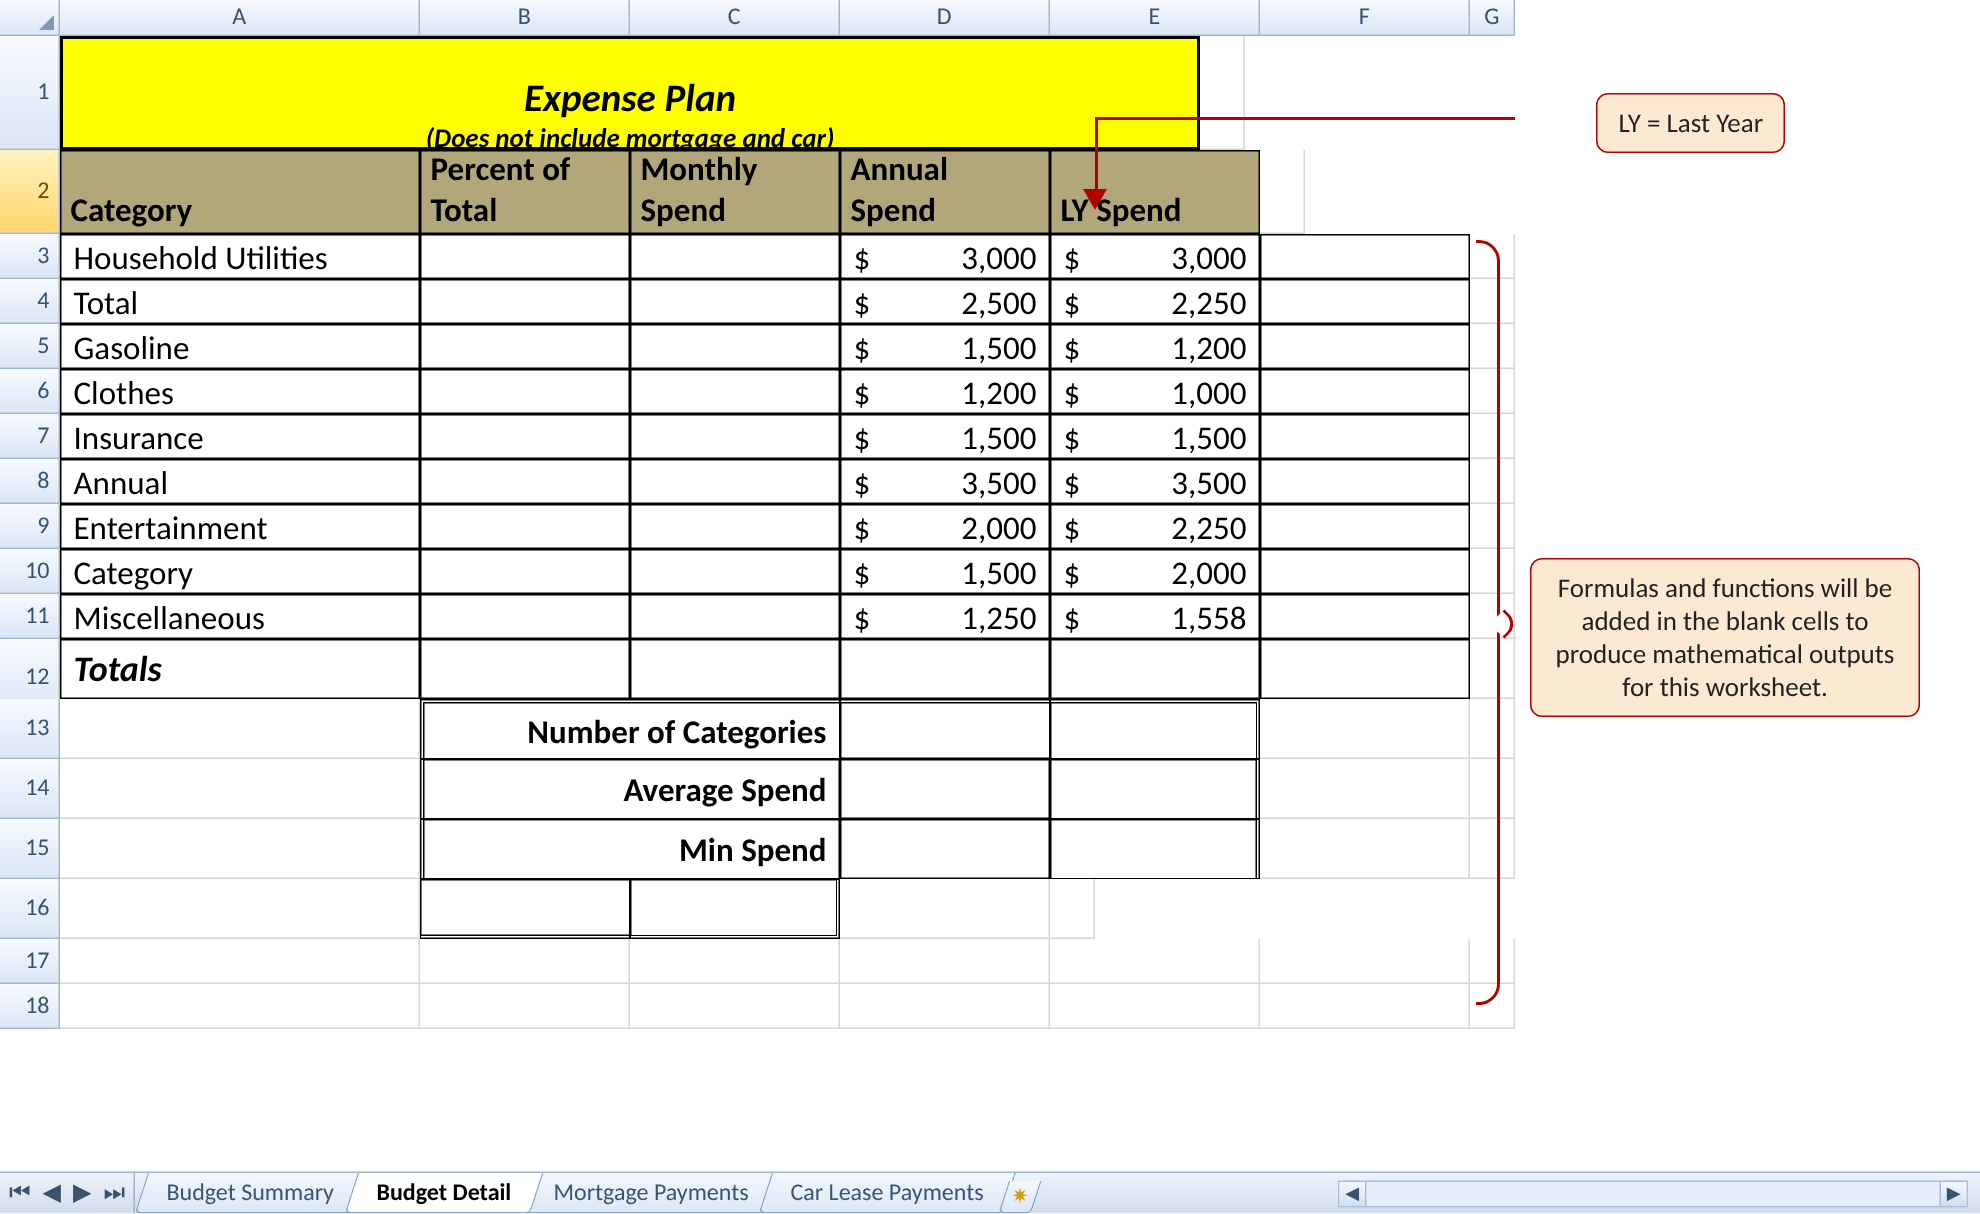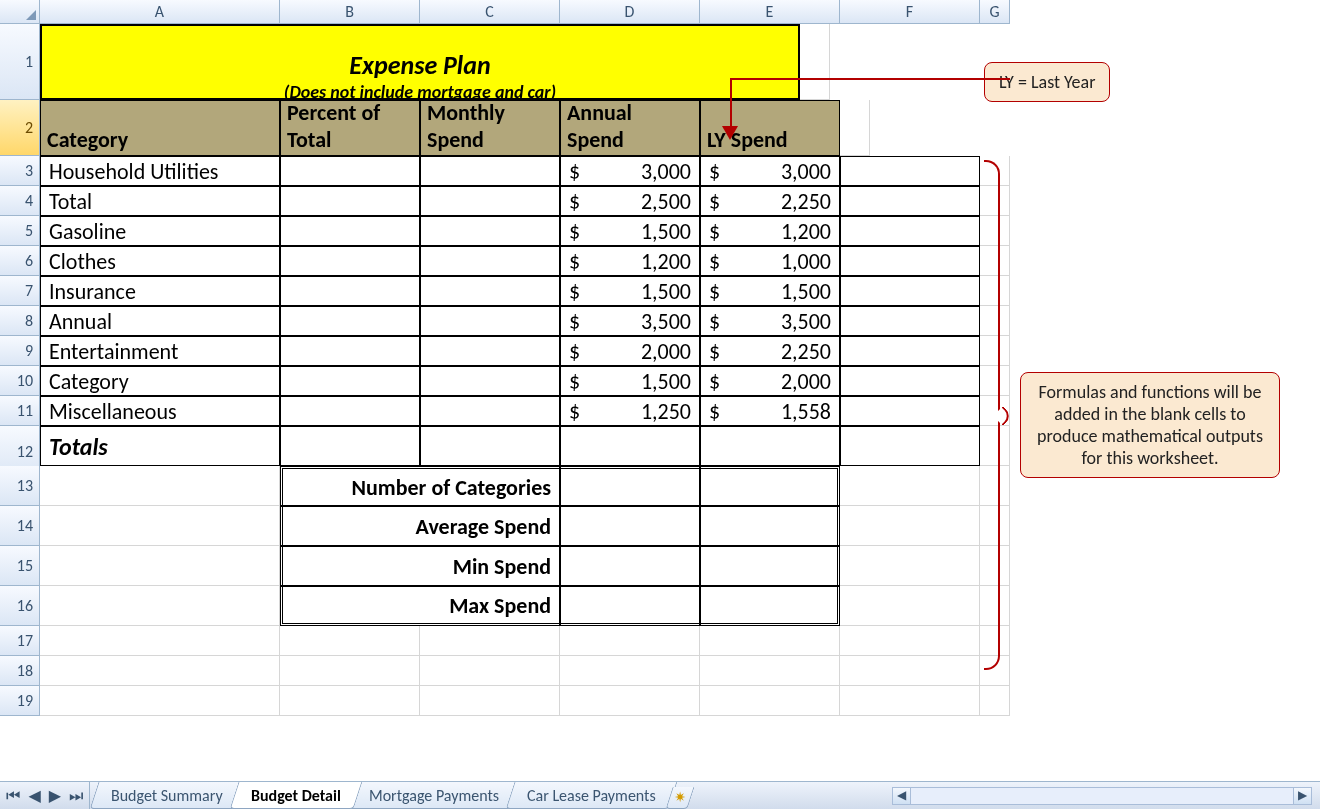--- a/index.html
+++ b/index.html
@@ -413,21 +413,20 @@
         <div class="cell cA" style="height:40px"></div>
         <div class="datacell statlbl" style="width:280px;border-left:3px double #000;">Min Spend</div>
         <div class="datacell cD" style=""></div>
         <div class="datacell cE" style="border-right:3px double #000;"></div>
         <div class="cell cF" style="height:40px"></div>
         <div class="cell cG" style="height:40px"></div>
       </div>
       <div class="row" style="height: 40px;">
         <div class="rowhdr" style="height:40px">16</div>
         <div class="cell cA" style="height:40px"></div>
-        <div class="datacell statlbl" style="width:280px;border-left:3px double #000;border-bottom:3px double #000;">Max Spend</div>
         <div class="datacell cD" style="border-bottom:3px double #000;"></div>
         <div class="datacell cE" style="border-right:3px double #000;border-bottom:3px double #000;"></div>
         <div class="cell cF" style="height:40px"></div>
         <div class="cell cG" style="height:40px"></div>
       </div>
     </div>
 
   <div id="blank-rows">
       <div class="row" style="height: 30px;">
         <div class="rowhdr" style="height:30px">17</div>
@@ -442,35 +441,25 @@
       <div class="row" style="height: 30px;">
         <div class="rowhdr" style="height:30px">18</div>
         <div class="cell cA"></div>
         <div class="cell cB"></div>
         <div class="cell cC"></div>
         <div class="cell cD"></div>
         <div class="cell cE"></div>
         <div class="cell cF"></div>
         <div class="cell cG"></div>
       </div>
-      <div class="row" style="height: 30px;">
-        <div class="rowhdr" style="height:30px">19</div>
-        <div class="cell cA"></div>
-        <div class="cell cB"></div>
-        <div class="cell cC"></div>
-        <div class="cell cD"></div>
-        <div class="cell cE"></div>
-        <div class="cell cF"></div>
-        <div class="cell cG"></div>
-      </div>
     </div>
 
 </div>
 
-<div class="callout" style="top:62px; left:984px;">
+<div class="callout" style="top:62px; left:1064px;">
   <span>LY = Last Year</span>
 </div>
 <div class="arrow-h" style="top:78px; left:730px; width:280px;"></div>
 <div class="arrow-v" style="top:78px; left:730px; height:50px;"></div>
 <div class="arrow-head-down" style="top:126px; left:722px;"></div>
 
 <div class="brace" style="top:160px; left:984px; width:16px; height:510px;"></div>
 <div class="callout" style="top:372px; left:1020px; width:260px;">
   <span>Formulas and functions will be added in the blank cells to produce mathematical outputs for this worksheet.</span>
 </div>

